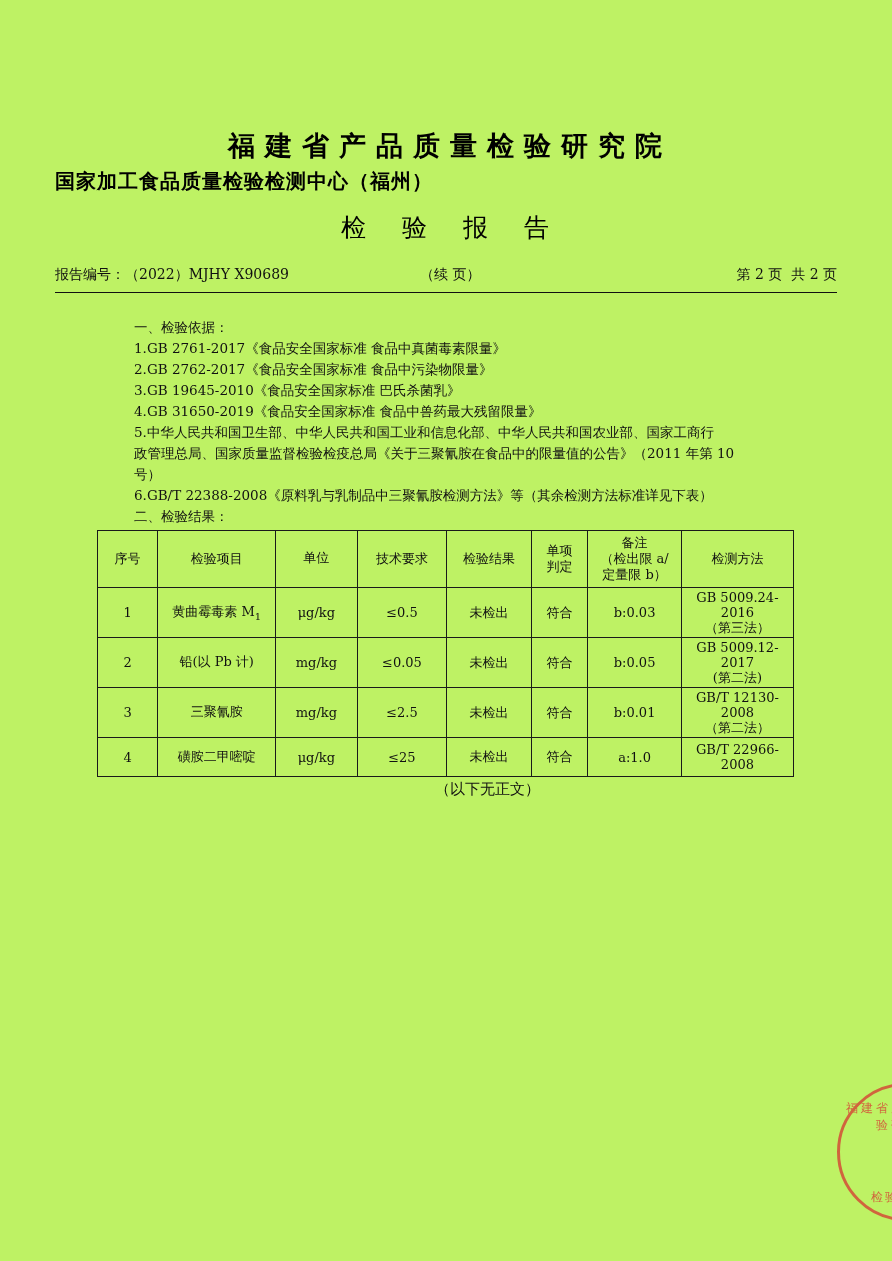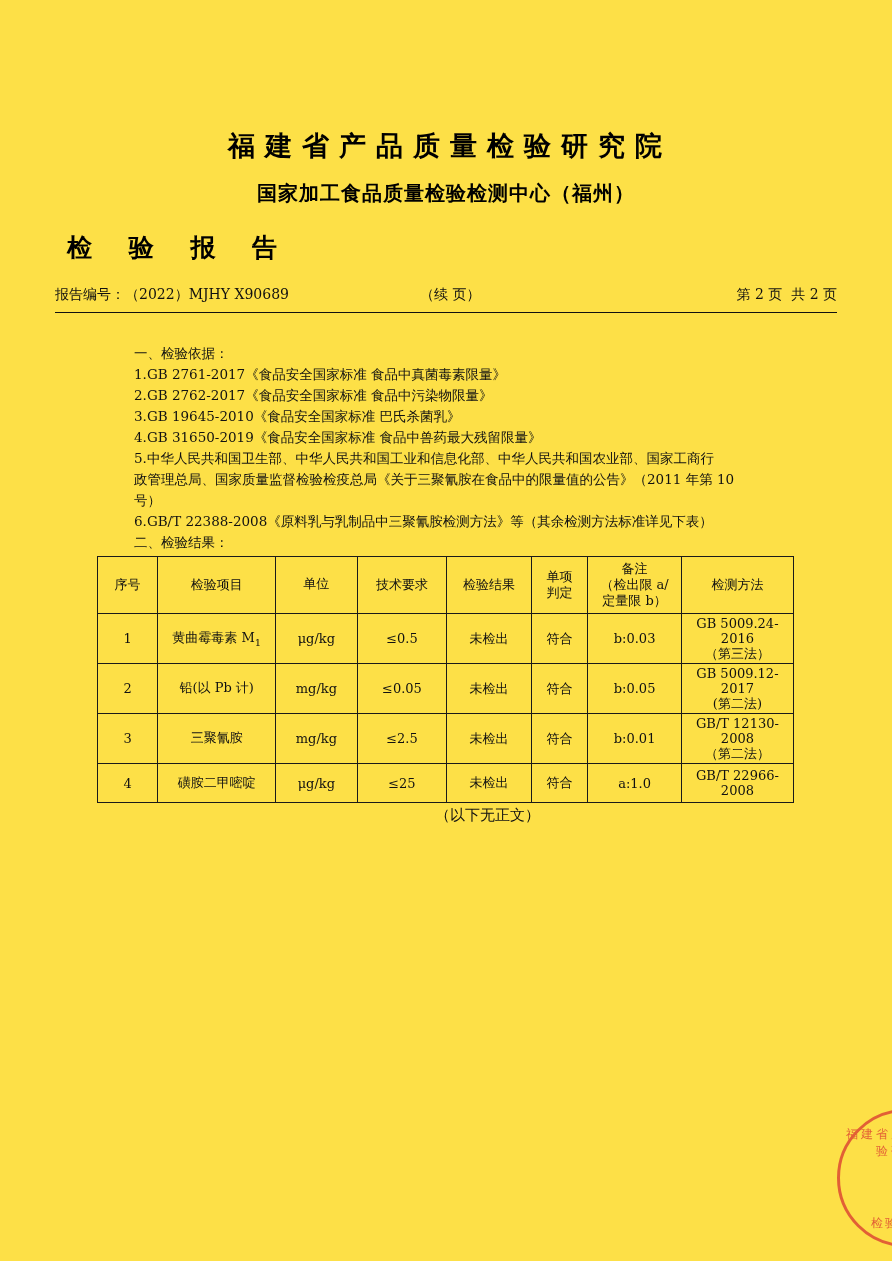--- a/index.html
+++ b/index.html
@@ -13,55 +13,56 @@
     position: relative;
     font-family: "DejaVu Sans", "Liberation Sans", sans-serif;
     color: #101010;
     overflow: hidden;
   }
   .page {
     position: absolute;
     left: 0; top: 0;
     width: 892px;
     height: 1261px;
-    background: #fde047;
+    background: #bef264;
   }
   .content {
     position: absolute;
     left: 55px;
     top: 0;
     width: 782px;
   }
 
   
   .org-title {
     text-align: center;
     font-family: "DejaVu Serif", "Liberation Serif", serif;
     font-size: 27px;
     font-weight: bold;
     letter-spacing: 10px;
     margin-top: 128px;
     color: #000;
     padding-left: 8px;
   }
   .center-name {
-    text-align: center;
+    text-align: left;
     font-family: "DejaVu Serif", "Liberation Serif", serif;
     font-size: 20px;
     font-weight: bold;
     letter-spacing: 1px;
+    margin-top: 4px;
+    color: #000;
+  }
+  .report-title {
+    text-align: center;
+    font-family: "DejaVu Serif", "Liberation Serif", serif;
+    font-size: 25px;
+    font-weight: normal;
+    letter-spacing: 14px;
     margin-top: 16px;
-    color: #000;
-  }
-  .report-title {
-    font-family: "DejaVu Serif", "Liberation Serif", serif;
-    font-size: 25px;
-    font-weight: bold;
-    letter-spacing: 14px;
-    margin-top: 24px;
     padding-left: 12px;
     color: #000;
   }
 
   
   .num-row {
     position: relative;
     margin-top: 22px;
     height: 22px;
     font-size: 14px;
@@ -86,21 +87,21 @@
   }
   .hr-rule {
     margin-top: 4px;
     border: none;
     border-top: 1.6px solid #111;
     width: 782px;
   }
 
   
   .body-block {
-    margin-top: 30px;
+    margin-top: 24px;
     padding-left: 79px;
     font-family: "DejaVu Serif", "Liberation Serif", serif;
     font-size: 13.5px;
     line-height: 21px;
     color: #111;
   }
   .body-block .line {
     white-space: pre-wrap;
   }
   .sect-head {

